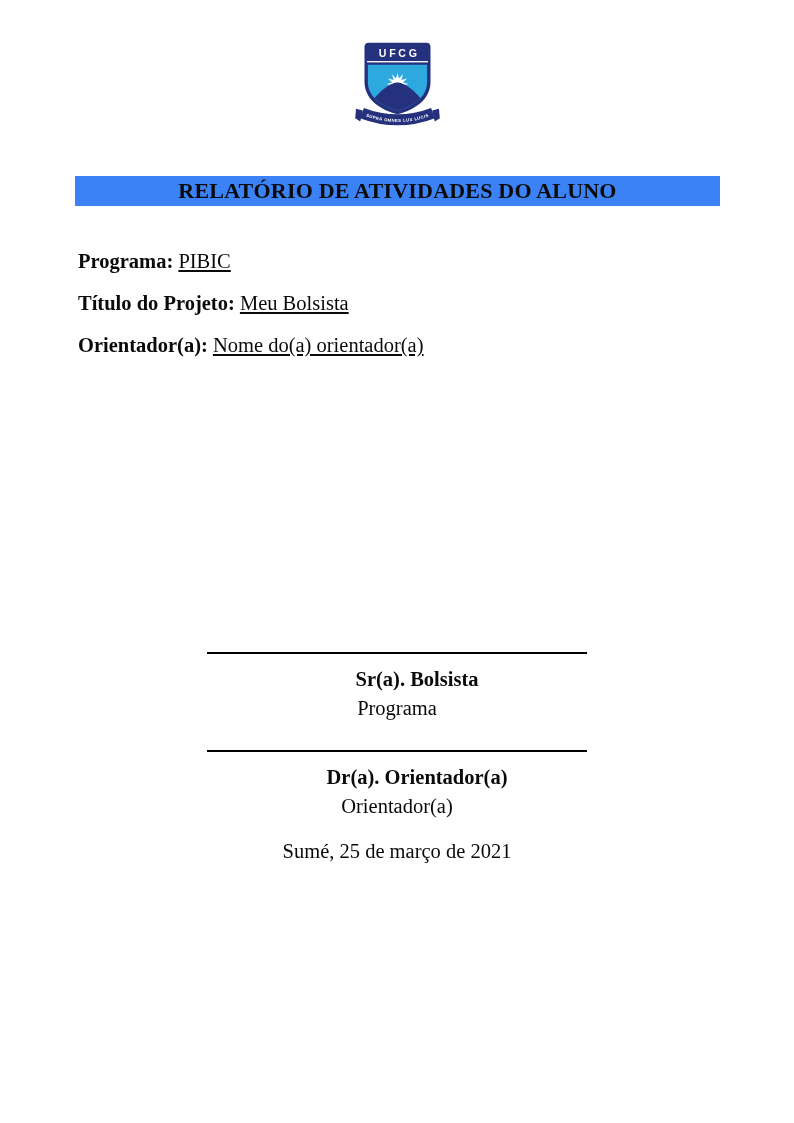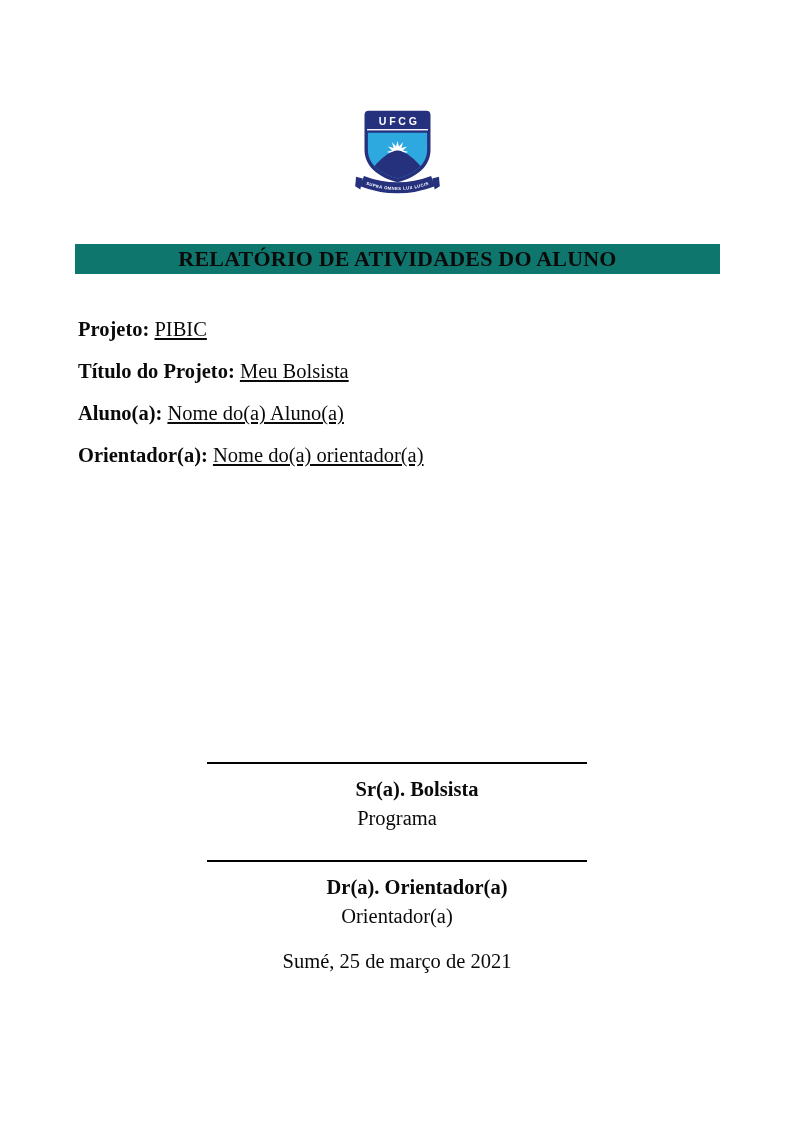--- a/index.html
+++ b/index.html
@@ -5,37 +5,37 @@
   html,body { margin:0; padding:0; background:#ffffff; }
   .page {
     position:relative;
     width:794px; height:1123px;
     margin:0 auto;
     background:#ffffff;
     font-family:"Liberation Serif", serif;
     color:#0a0a0a;
     overflow:hidden;
   }
-  .logo-wrap { padding-top:110px; text-align:center; }
+  .logo-wrap { padding-top:42px; text-align:center; }
   .logo-wrap svg { display:inline-block; }
 
   .org-header {
     margin-top:16px;
     text-align:center;
     font-weight:bold;
     font-size:16px;
     line-height:25.5px;
     letter-spacing:0.2px;
   }
 
   .title-bar {
     margin:42px 74px 0 75px;
     height:30px;
     line-height:30px;
-    background:#0f766e;
+    background:#3b82f6;
     text-align:center;
     font-weight:bold;
     font-size:22px;
     letter-spacing:0.2px;
   }
 
   .fields { margin:43px 0 0 78px; }
   .field-row { font-size:20.5px; line-height:24px; margin:0 0 18px 0; }
   .field-label { font-weight:bold; }
   .field-value { font-weight:normal;text-decoration:underline; }
@@ -103,30 +103,26 @@
     </svg>
   </div>
 
 
   <div class="title-bar">
     <span>RELATÓRIO DE ATIVIDADES DO ALUNO</span>
   </div>
 
   <div class="fields">
     <div class="field-row">
-      <span class="field-label">Projeto:</span>
+      <span class="field-label">Programa:</span>
       <span class="field-value">PIBIC</span>
     </div>
     <div class="field-row">
       <span class="field-label">Título do Projeto:</span>
       <span class="field-value">Meu Bolsista</span>
-    </div>
-    <div class="field-row">
-      <span class="field-label">Aluno(a):</span>
-      <span class="field-value">Nome do(a) Aluno(a)</span>
     </div>
     <div class="field-row">
       <span class="field-label">Orientador(a):</span>
       <span class="field-value">Nome do(a) orientador(a)</span>
     </div>
   </div>
 
   <div class="sig-section">
     <div class="sig-line first"></div>
     <div class="sig-name">Sr(a). Bolsista</div>

